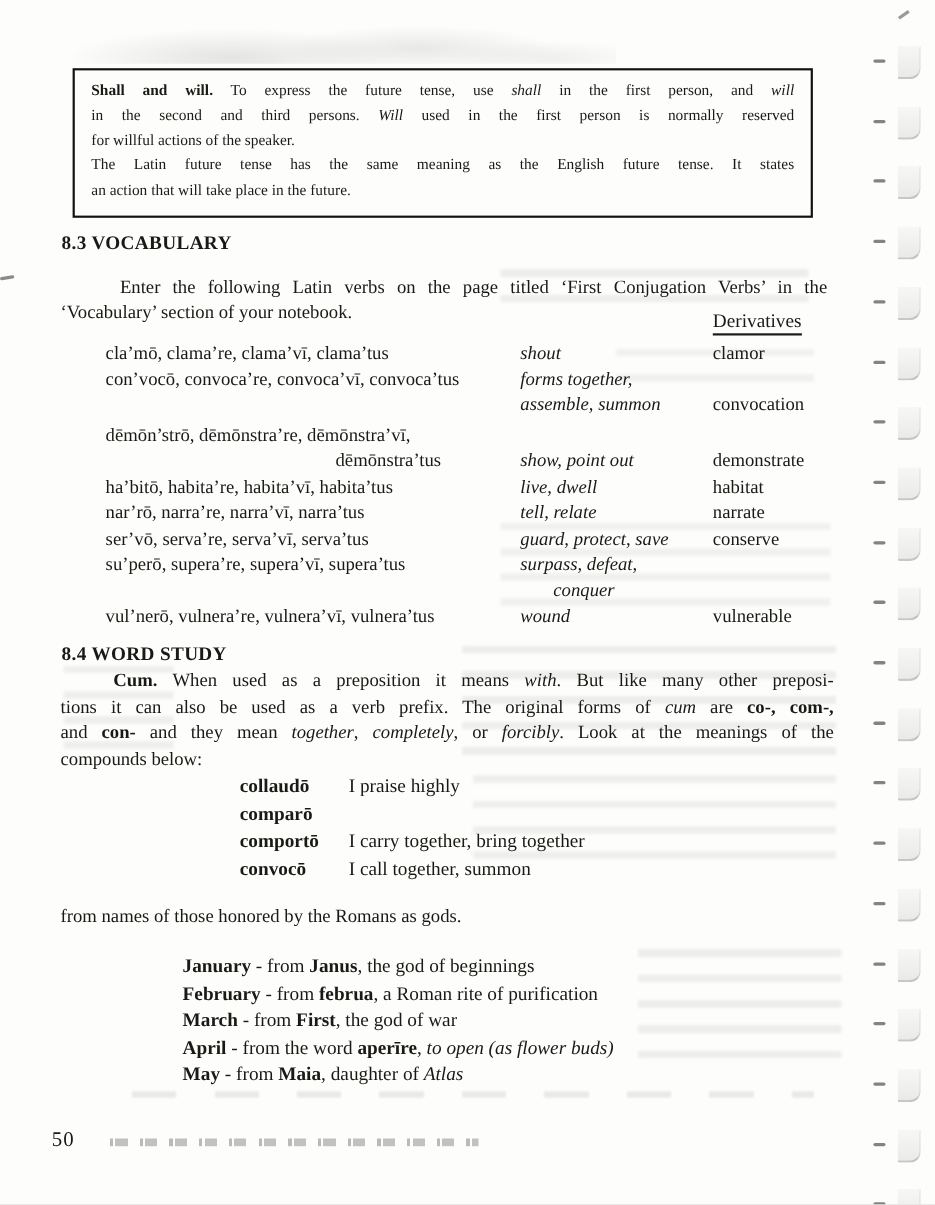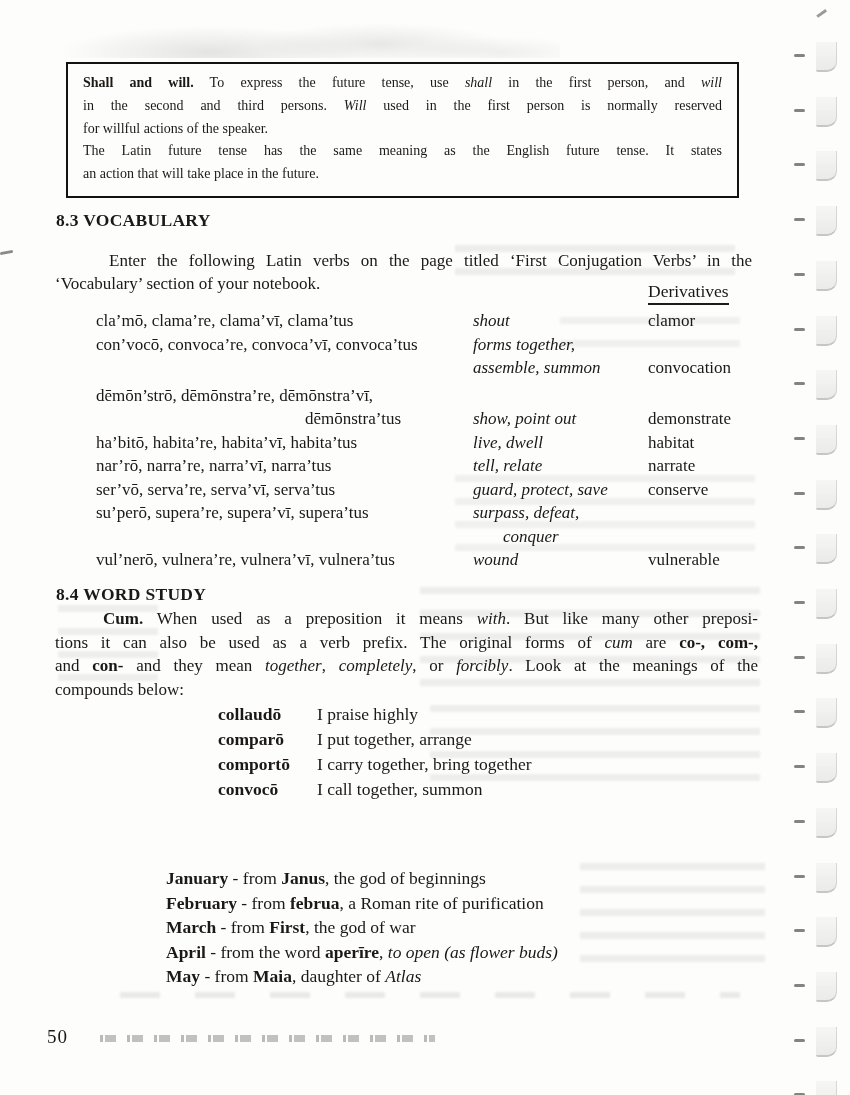--- a/index.html
+++ b/index.html
@@ -190,33 +190,33 @@
       <div class="pline"><span class="seg-n">compounds below:</span></div>
     </div>
 
   <div class="compounds" id="compounds">
       <div class="crow">
         <span class="c-lat">collaudō</span>
         <span class="c-mean">I praise highly</span>
       </div>
       <div class="crow">
         <span class="c-lat">comparō</span>
-        <span class="c-mean">I put together, arrange</span>
       </div>
       <div class="crow">
         <span class="c-lat">comportō</span>
         <span class="c-mean">I carry together, bring together</span>
       </div>
       <div class="crow">
         <span class="c-lat">convocō</span>
         <span class="c-mean">I call together, summon</span>
       </div>
     </div>
 
   <div class="para cal">
+      <div class="pline"><span class="seg-n">from names of those honored by the Romans as gods.</span></div>
     </div>
   <div class="months" id="months">
       <div class="month-line"><span class="seg-b">January</span><span class="seg-n"> - from </span><span class="seg-b">Janus</span><span class="seg-n">, the god of beginnings</span></div>
       <div class="month-line"><span class="seg-b">February</span><span class="seg-n"> - from </span><span class="seg-b">februa</span><span class="seg-n">, a Roman rite of purification</span></div>
       <div class="month-line"><span class="seg-b">March</span><span class="seg-n"> - from </span><span class="seg-b">First</span><span class="seg-n">, the god of war</span></div>
       <div class="month-line"><span class="seg-b">April</span><span class="seg-n"> - from the word </span><span class="seg-b">aperīre</span><span class="seg-n">, </span><span class="seg-i">to open (as flower buds)</span></div>
       <div class="month-line"><span class="seg-b">May</span><span class="seg-n"> - from </span><span class="seg-b">Maia</span><span class="seg-n">, daughter of </span><span class="seg-i">Atlas</span></div>
     </div>
 
   <div class="pagenum">50</div>

